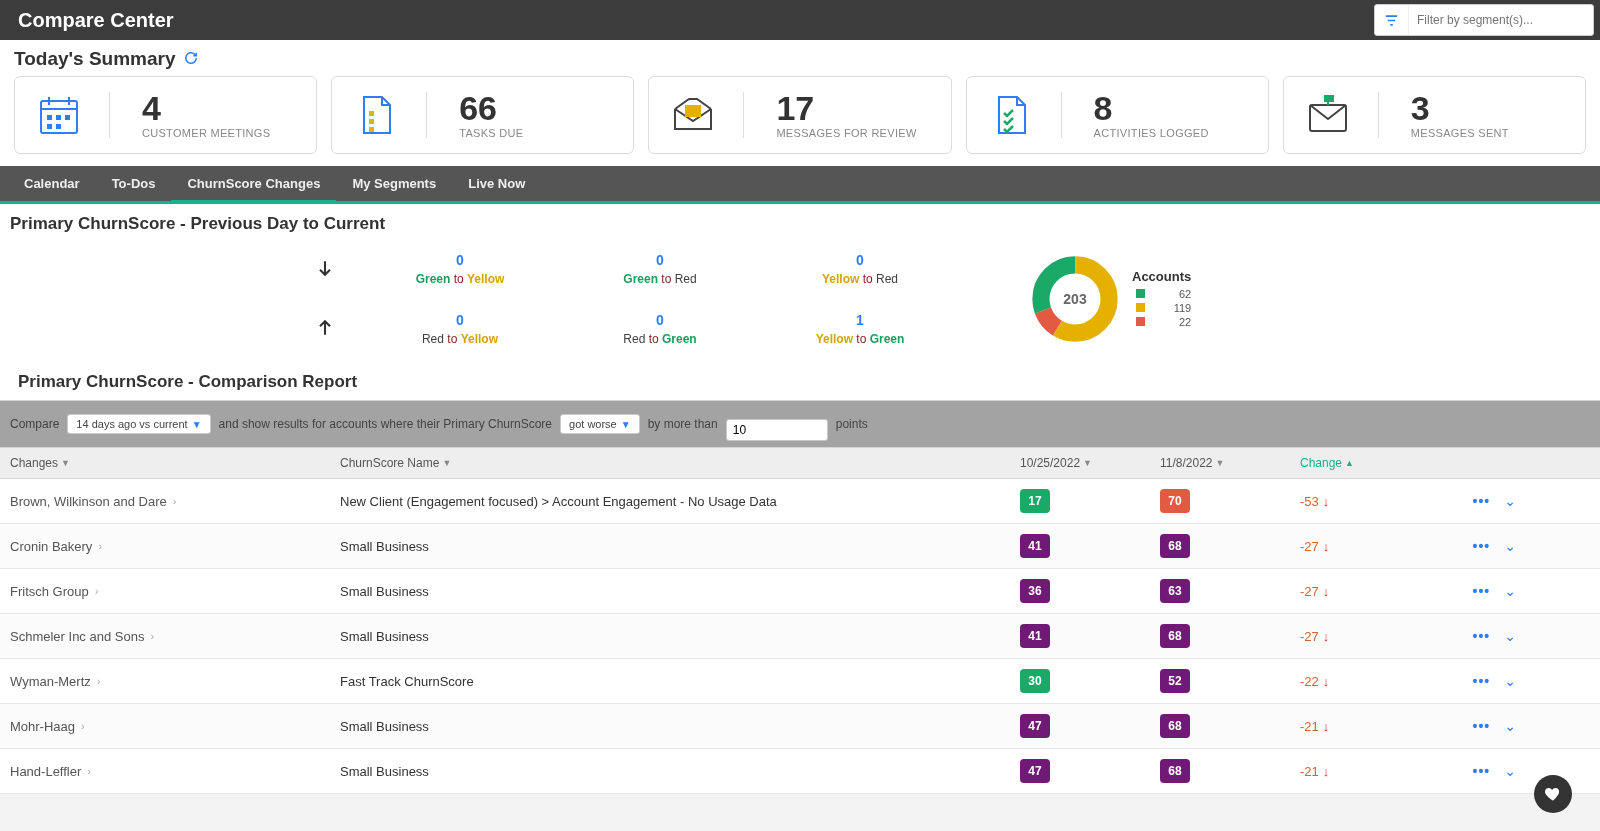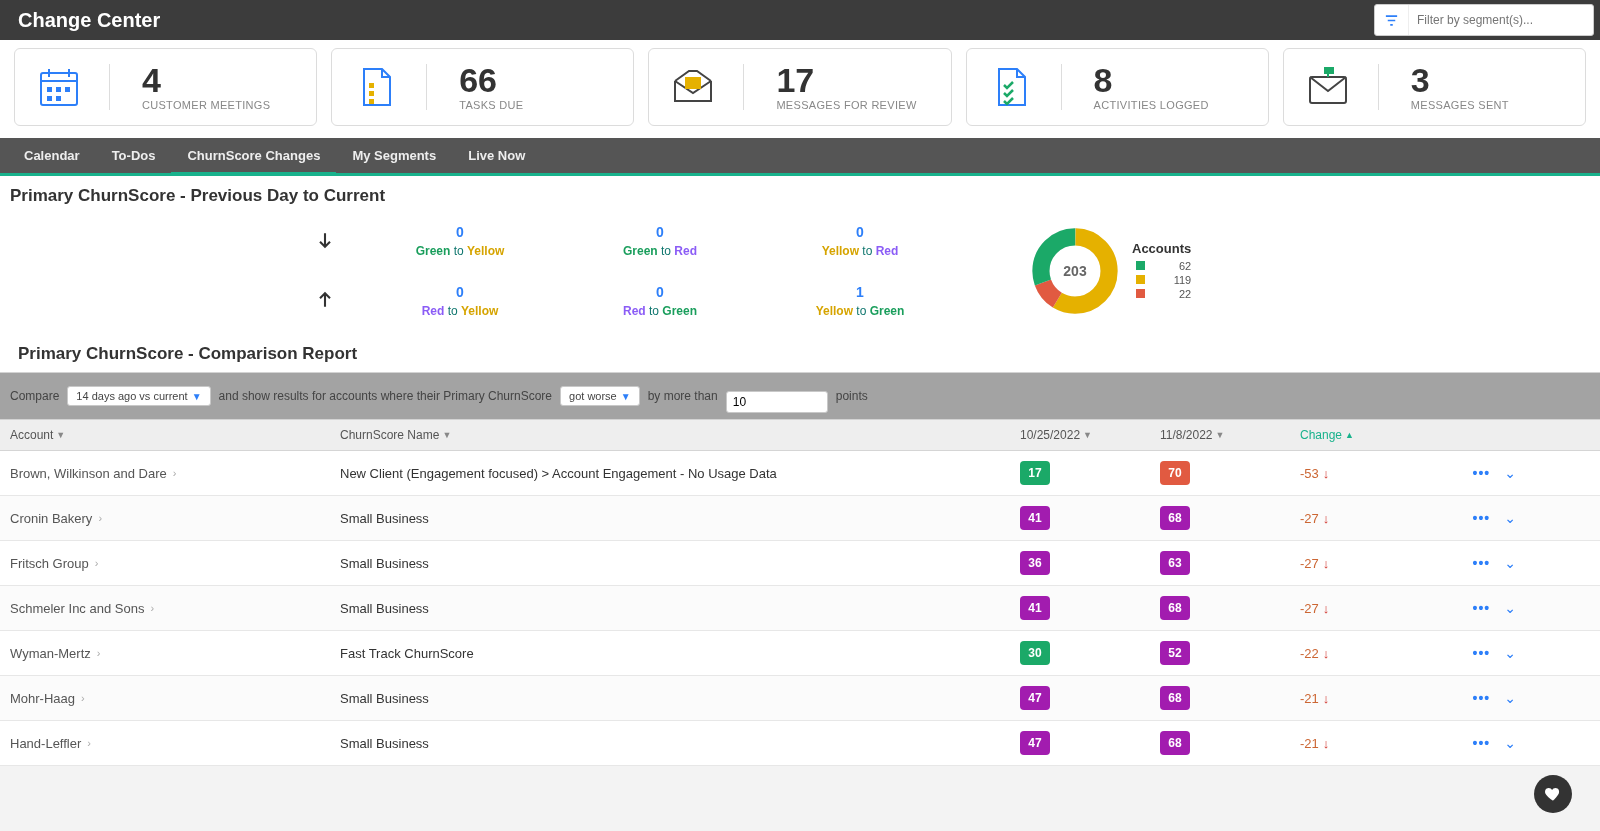--- a/index.html
+++ b/index.html
@@ -29,22 +29,22 @@
   
   .section-title { font-size:17px; font-weight:700; padding:10px 10px 8px;}
   .trans-wrap { display:flex; padding:10px 10px 18px; background:#fff; align-items:center;}
   .trans-grid { display:grid; grid-template-columns:70px 200px 200px 200px; grid-template-rows:1fr 1fr; align-items:center; justify-items:center; row-gap:26px; margin-left:280px;}
   .arrow-cell svg { width:20px; height:20px;}
   .tc { text-align:center;}
   .tc .v { color:#2d7ff9; font-weight:600; font-size:14px;}
   .tc .lbl { font-size:12px; margin-top:4px;}
   .g { color:#1a9e5c; font-weight:600;}
   .y { color:#d6a400; font-weight:600;}
-  .r { color:#8b5cf6; font-weight:700;}
-  .togray { color:#0f766e; }
+  .r { color:#404040; font-weight:400;}
+  .togray { color:#7f1d1d; }
   .donut-area { margin-left:70px; display:flex; align-items:center; gap:16px;}
   .donut-box { position:relative; width:90px; height:90px;}
   .donut-box .total { position:absolute; inset:0; display:flex; align-items:center; justify-content:center; color:#666; font-weight:600; font-size:14px;}
   .legend { font-size:11px; color:#555;}
   .legend .title { font-weight:700; color:#333; font-size:13px; margin-bottom:4px; margin-left:-4px;}
   .legend .row { display:flex; align-items:center; gap:6px; margin-bottom:2px;justify-content:space-between;}
   .legend .sw { width:9px; height:9px; display:inline-block;}
   
   .comp-title { font-size:17px; font-weight:700; padding:8px 18px;}
   .comp-bar { background:#a3a3a3; border-top:1px solid #d3d3d3; border-bottom:1px solid #d3d3d3; display:flex; align-items:center; gap:8px; padding:6px 10px; font-size:12px; color:#444;}
@@ -56,47 +56,56 @@
   .thead .c { display:flex; align-items:center; gap:3px; cursor:pointer;}
   .thead .sort { font-size:9px; color:#888;}
   .thead .sort.green { color:#18b28c;}
   .thead .c1{ } .thead .c2{ } .thead .c3{justify-content:flex-start;} .thead .c4{justify-content:flex-start;} .thead .c5{color:#18b28c;} 
   .trow { display:grid; grid-template-columns: 330px 680px 140px 140px 160px 80px; border-bottom:1px solid #e7e7e7; padding:10px 10px; align-items:center; font-size:13px; background:#fff;}
   .trow.alt { background:#fbfbfb;}
   .trow .acct { color:#555; display:flex; align-items:center; gap:6px;}
   .trow .acct .chev { color:#aaa; font-size:11px;}
   .badge { display:inline-block; min-width:30px; text-align:center; padding:5px 8px; color:#fff; font-weight:700; border-radius:4px; font-size:12px;}
   .bg-green { background:#1ba968;}
-  .bg-yellow { background:#a21caf;}
+  .bg-yellow { background:#701a75;}
   .bg-red { background:#e15a41;}
   .chg { color:#c63; display:flex; align-items:flex-end; gap:4px;}
   .chg .arr { color:#d0342c; font-size:13px;}
   .row-actions { display:flex; gap:14px; color:#2d7ff9; font-size:14px; justify-content:flex-end; padding-right:24px;}
   .row-actions span { cursor:pointer;}
   
   .heart-btn { position:fixed; right:28px; bottom:18px; width:38px; height:38px; border-radius:50%; background:#333; color:#fff; display:flex; align-items:center; justify-content:center; font-size:18px;}
 </style>
 </head>
 <body>
 
 <div class="topbar">
-  <h1>Change Center</h1>
+  <h1>Compare Center</h1>
   <div class="filter-wrap">
     <span class="ficon">
       <svg viewBox="0 0 24 24" width="15" height="15" fill="none" stroke="currentColor" stroke-width="2.5">
           <path d="M3 5h18M6 12h12M10 19h4"></path>
         </svg>
     </span>
     <input type="text" placeholder="Filter by segment(s)..." style="">
   </div>
 </div>
 
 <div class="content">
 
 <div class="summary-area">
+  <div class="summary-title">
+    <span>Today's Summary</span>
+    <span class="refresh">
+      <svg viewBox="0 0 24 24" width="14" height="14" fill="none" stroke="currentColor" stroke-width="2.5">
+            <path d="M21 12a9 9 0 1 1-3-6.7L21 8"></path>
+            <path d="M21 3v5h-5"></path>
+          </svg>
+    </span>
+  </div>
   <div class="cards" id="cards">
         <div class="card">
           <div class="icon">
             <svg viewBox="0 0 48 48" fill="none" stroke="#2d7ff9" stroke-width="2">
               <rect x="6" y="10" width="36" height="32" rx="2"></rect>
               <path d="M6 18h36M14 6v8M34 6v8"></path>
               <rect x="12" y="24" width="5" height="5" fill="#2d7ff9" stroke="none"></rect>
               <rect x="21" y="24" width="5" height="5" fill="#2d7ff9" stroke="none"></rect>
               <rect x="30" y="24" width="5" height="5" fill="#2d7ff9" stroke="none"></rect>
               <rect x="12" y="33" width="5" height="5" fill="#2d7ff9" stroke="none"></rect>
@@ -258,21 +267,21 @@
     <span>got worse</span>
     <span class="cv">▼</span>
   </span>
   <span>by more than</span>
   <input class="num-in" value="10" style="">
   <span>points</span>
 </div>
 
 <div class="thead">
   <div class="c c1">
-        <span>Account</span>
+        <span>Changes</span>
         <span class="sort">▼</span>
       </div>
   <div class="c c2">
         <span>ChurnScore Name</span>
         <span class="sort">▼</span>
       </div>
   <div class="c c3">
         <span>10/25/2022</span>
         <span class="sort">▼</span>
       </div>

